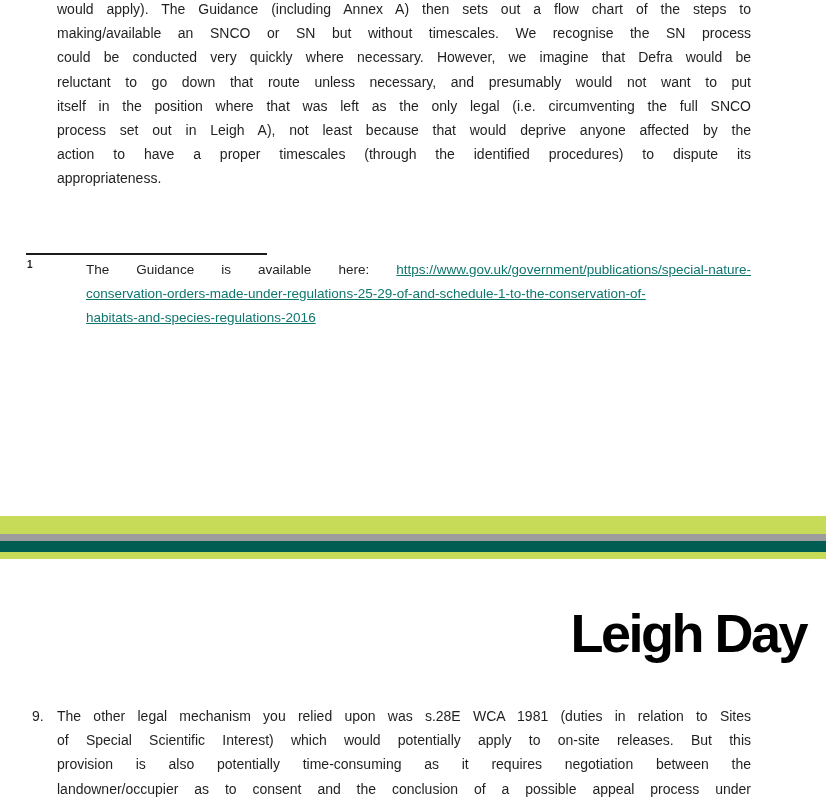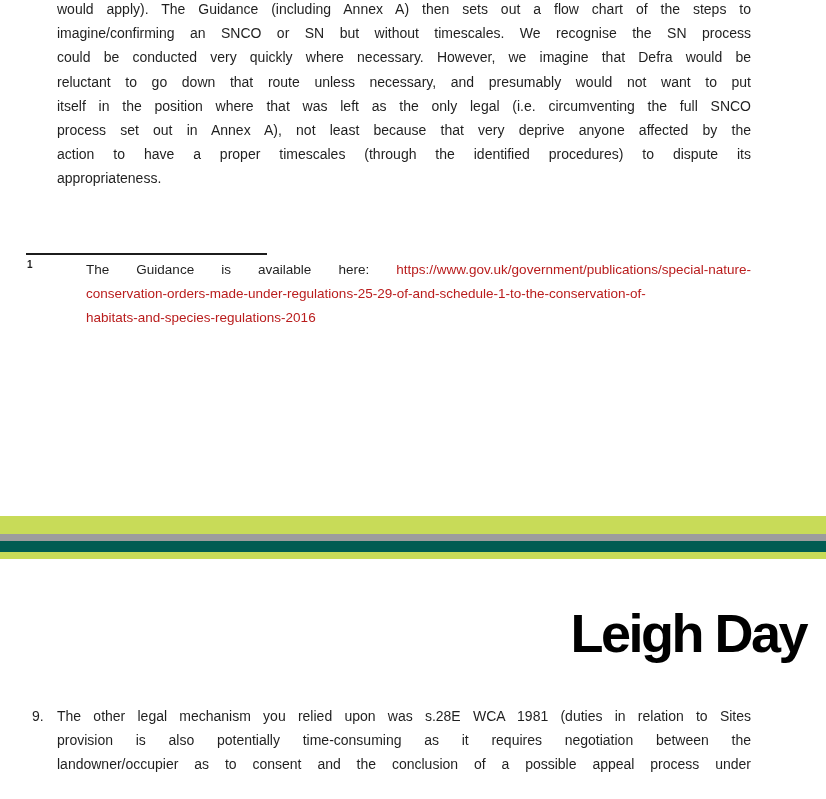--- a/index.html
+++ b/index.html
@@ -44,21 +44,22 @@
     color: #1f1f1f;
   }
   #footnote-text {
     position: absolute;
     left: 86px; top: 258px;
     width: 665px;
     font-size: 13.5px;
     line-height: 24px;
   }
   .hyperlink {
-    color: #b91c1c;
+    color: #0f766e;
+    text-decoration: underline;
     cursor: pointer;
     margin-top: 40px;
   }
   
   .band { position: absolute; left: 0; width: 826px; }
   .band.lime-top   { top: 516px; height: 18px; background: #c8db58; }
   .band.gray-mid   { top: 534px; height: 7px;  background: #9d9d9d; }
   .band.teal-mid   { top: 541px; height: 11px; background: #015c52; }
   .band.lime-bot   { top: 552px; height: 7px;  background: #c8db58; }
   
@@ -82,25 +83,25 @@
     text-align: left;
   }
 </style>
 </head>
 <body>
 
 <div class="page">
 
   <div class="para" id="para-top">
     <div class="jline">would apply).  The Guidance (including Annex A) then sets out a flow chart of the steps to</div>
-    <div class="jline">imagine/confirming an SNCO or SN but without timescales. We recognise the SN process</div>
+    <div class="jline">making/available an SNCO or SN but without timescales. We recognise the SN process</div>
     <div class="jline">could be conducted very quickly where necessary. However, we imagine that Defra would be</div>
     <div class="jline">reluctant to go down that route unless necessary, and presumably would not want to put</div>
     <div class="jline">itself in the position where that was left as the only legal (i.e. circumventing the full SNCO</div>
-    <div class="jline">process set out in Annex A), not least because that very deprive anyone affected by the</div>
+    <div class="jline">process set out in Leigh A), not least because that would deprive anyone affected by the</div>
     <div class="jline">action to have a proper timescales (through the identified procedures) to dispute its</div>
     <div class="jline-last">appropriateness.</div>
   </div>
 
   <div class="footnote-sep"></div>
   <div class="footnote-marker">1</div>
 
   <div id="footnote-text">
     <div class="jline"><span>The Guidance is available here: </span><a class="hyperlink">https://www.gov.uk/government/publications/special-nature-</a></div>
     <div class="jline"><a class="hyperlink">conservation-orders-made-under-regulations-25-29-of-and-schedule-1-to-the-conservation-of-</a></div>
@@ -113,18 +114,19 @@
     <div class="band teal-mid"></div>
     <div class="band lime-bot"></div>
   </div>
 
   <div class="logo">Leigh Day</div>
 
   <div class="para" id="para-9">
     <div class="list-row">
       <span class="list-number">9.</span>
       <div class="jline">The other legal mechanism you relied upon was s.28E WCA 1981 (duties in relation to Sites</div>
+      <div class="jline">of Special Scientific Interest) which would potentially apply to on-site releases. But this</div>
       <div class="jline">provision is also potentially time-consuming as it requires negotiation between the</div>
       <div class="jline">landowner/occupier as to consent and the conclusion of a possible appeal process under</div>
     </div>
   </div>
 
 </div>
 
 </body></html>

